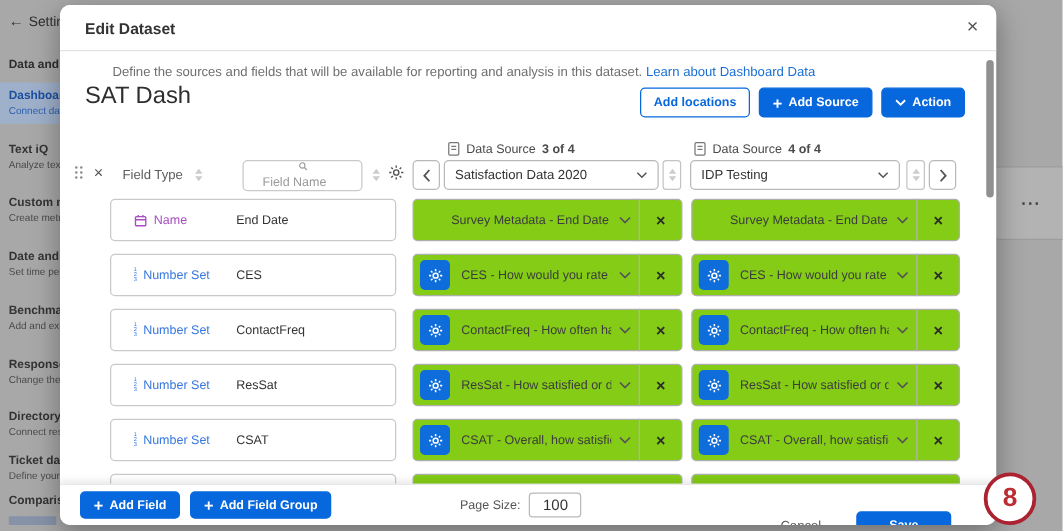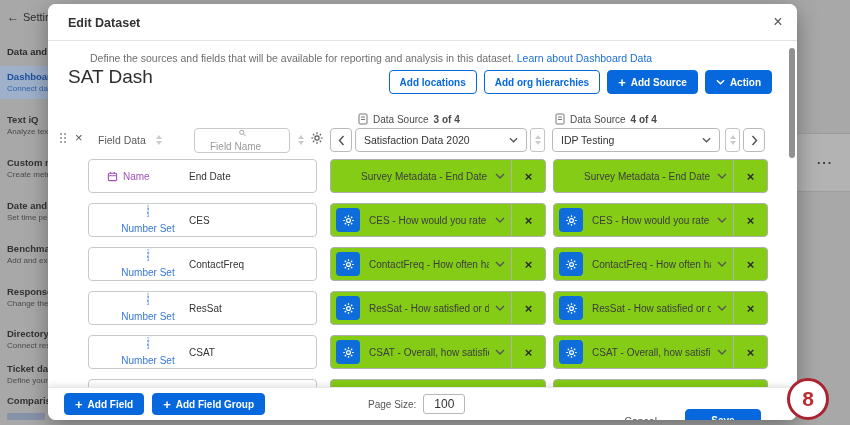--- a/index.html
+++ b/index.html
@@ -59,21 +59,21 @@
   .src-label b { font-weight:700; }
   .src-dd { position:absolute; top:124px; height:24px; border:1px solid #b9b9b9; border-radius:4px; background:#fff; display:flex; align-items:center; padding:0 8px; }
   .src-dd .dd-text { flex:1; font-size:10.5px; color:#333; white-space:nowrap; overflow:hidden; }
   .mini-sort { position:absolute; top:124px; width:15px; height:24px; border:1px solid #c4c4c4; border-radius:3px; background:#fff; display:flex; align-items:center; justify-content:center; }
 
   
   .row-card { position:absolute; left:40px; width:229px; height:34px; background:#fff; border:1px solid #c9c9c9; border-radius:4px; display:flex; align-items:center; }
   .type-cell { margin-left:18px; width:82px; display:flex; align-items:center; gap:5px; }
   .t-label { font-size:10px; white-space:nowrap; }
   .t-date { color:#a74fc0; }
-  .t-num { color:#3878dd;flex-direction:column; }
+  .t-num { color:#3878dd; }
   .fname { font-size:10px; color:#333; white-space:nowrap; }
   .ns-icon { display:flex; flex-direction:column; align-items:center; }
   .ns-icon b { font-weight:400; font-size:4.5px; line-height:4px; color:#3878dd; }
 
   .map-cell { position:absolute; height:34px; background:#84cc16; border:1px solid #aeaeae; border-radius:4px; display:flex; align-items:center; }
   .c1 { left:282px; width:216px; }
   .c2 { left:505px; width:215px; }
   .gear-sq { width:24px; height:24px; background:#0f6ddb; border-radius:4px; margin-left:5px; flex:none; display:flex; align-items:center; justify-content:center; }
   .map-text { font-size:10px; color:#3c3c3c; margin-left:9px; flex:1; white-space:nowrap; overflow:hidden; }
   .map-text.pad { margin-left:30px; }
@@ -162,23 +162,20 @@
     <div class="m-desc">
       <span>Define the sources and fields that will be available for reporting and analysis in this dataset.</span><span class="lnk">Learn about Dashboard Data</span>
     </div>
 
     <div class="ds-name">SAT Dash</div>
 
     <div class="toolbar">
       <div class="btn btn-outline">
           <span>Add locations</span>
         </div>
-      <div class="btn btn-outline">
-          <span>Add org hierarchies</span>
-        </div>
       <div class="btn btn-fill">
           <span class="plus">+</span>
           <span>Add Source</span>
         </div>
       <div class="btn btn-fill">
         <svg width="9" height="6" viewBox="0 0 10 6">
             <polyline points="1,1 5,5 9,1" fill="none" stroke="#fff" stroke-width="1.6"></polyline>
           </svg>
         <span>Action</span>
       </div>
@@ -186,21 +183,21 @@
 
     <span class="drag">
         <i></i>
         <i></i>
         <i></i>
         <i></i>
         <i></i>
         <i></i>
       </span>
     <span class="hdr-x">×</span>
-    <span class="ft-label">Field Data</span>
+    <span class="ft-label">Field Type</span>
     <span class="sort sort-a">
         <span class="tri-up"></span>
         <span class="tri-dn"></span>
       </span>
     <div class="search-box">
       <svg width="11" height="11" viewBox="0 0 12 12">
           <circle cx="5" cy="5" r="3.2" fill="none" stroke="#999" stroke-width="1.3"></circle>
           <line x1="7.5" y1="7.5" x2="10.5" y2="10.5" stroke="#999" stroke-width="1.3"></line>
         </svg>
       <input placeholder="Field Name" style="">

